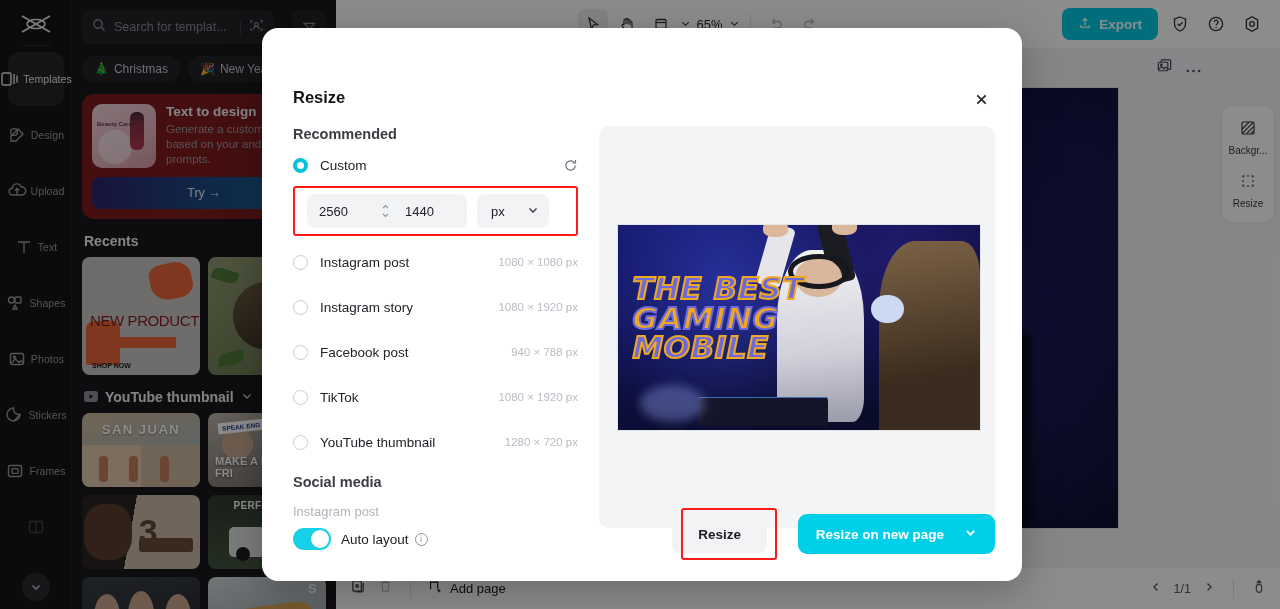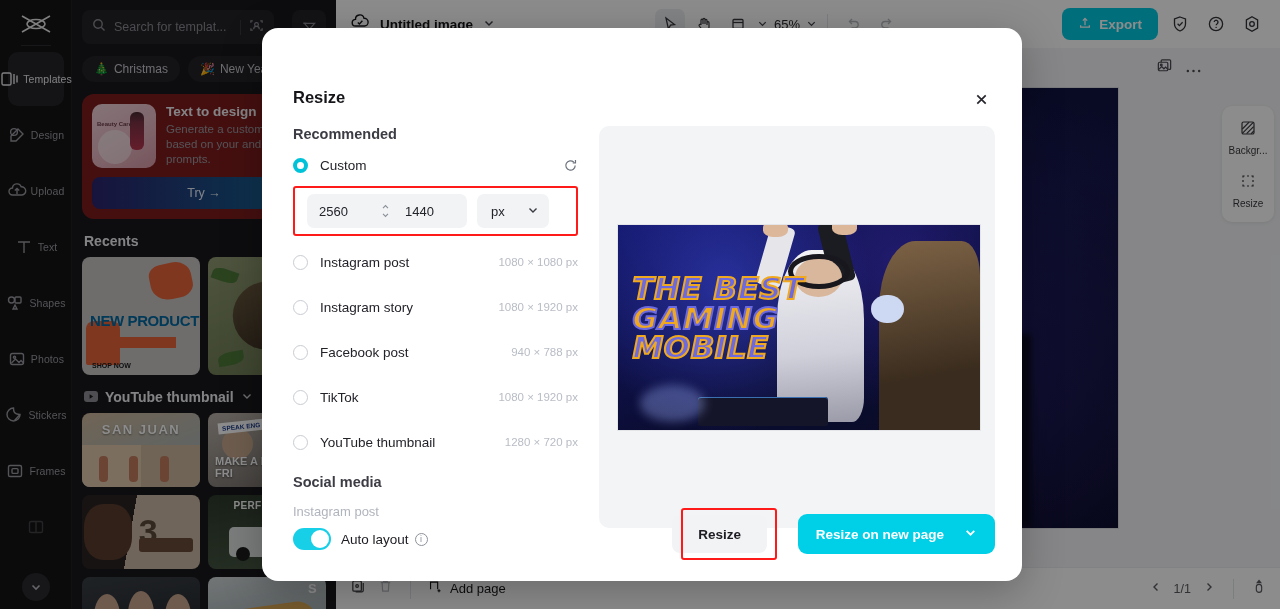--- a/index.html
+++ b/index.html
@@ -76,21 +76,21 @@
     background: linear-gradient(90deg,#2b2470,#1b4f86 60%,#1b6f9b); color:#e6eef7; font-size:12.5px;
   }
   .sec-title { color:#efeff3; font-size:14px; font-weight:bold; padding: 14px 12px 8px; }
   .grid { display:grid; grid-template-columns: repeat(2, 1fr); gap: 8px; padding: 0 10px; }
   .tile { border-radius: 8px; overflow:hidden; position:relative; }
   .tile.sq { aspect-ratio: 1/1; }
   .tile.wide { aspect-ratio: 16/10; }
   .cat-row { display:flex; align-items:center; gap:7px; color:#efeff3; font-size:14px; font-weight:bold; padding:14px 12px 8px; }
 
   .t-newproduct { background:#c9c7c5; }
-  .t-newproduct .np-txt { position:absolute; left:8px; top:48%; color:#0369a1; font-weight:bold; font-size:15px; line-height:14px; letter-spacing:-.4px;}
+  .t-newproduct .np-txt { position:absolute; left:8px; top:48%; color:#7f1d1d; font-weight:normal; font-size:15px; line-height:14px; letter-spacing:-.4px;}
   .t-newproduct .np-bar { position:absolute; left:8px; top:68%; right:20%; height:11px; background:#e8653a; }
   .t-newproduct .np-blob { position:absolute; right:8px; top:6px; width:42px; height:36px; background:#e8653a; border-radius:30% 40% 35% 45%; transform:rotate(-12deg);}
   .t-newproduct .np-fig { position:absolute; left:4px; bottom:10px; width:34px; height:44px; background:#e8653a; border-radius:8px 8px 2px 2px; }
   .t-newproduct .np-shop { position:absolute; left:10px; bottom:6px; font-size:7px; color:#18181a; font-weight:bold;}
 
   .t-green { background: linear-gradient(160deg,#8f9a72,#6d7a52); }
   .t-green .g-circ { position:absolute; left:50%; top:50%; transform:translate(-50%,-50%); width:58%; height:58%; border-radius:50%;
       background: linear-gradient(160deg,#6b5a3f,#3a2e22); }
   .t-green .leaf { position:absolute; width:26px; height:13px; border-radius:50% 0 50% 0; background:#4f7a3a; }
 
@@ -503,34 +503,20 @@
       </div>
       <div class="tile wide t-food">
         <div class="sand"></div>
         <div class="s-txt">S</div>
       </div>
     </div>
   </div>
 
   <div class="editor">
     <div class="topbar">
-      <div class="tb-left">
-        <span>
-          <svg width="20" height="18" viewBox="0 0 20 18" fill="none" stroke="#16161a" stroke-width="1.4">
-            <path d="M5.5 13a3.3 3.3 0 010-6.6A4.3 4.3 0 0114 5.3 3.1 3.1 0 0114.5 13H5.5z"></path>
-              <path d="M7.8 9.4L9.4 11l3-3.2"></path>
-          </svg>
-        </span>
-        <span class="tb-title">Untitled image</span>
-        <span>
-          <svg width="12" height="12" viewBox="0 0 12 12" fill="none" stroke="#44444c" stroke-width="1.5">
-              <path d="M2.5 4.5L6 8l3.5-3.5"></path>
-            </svg>
-        </span>
-      </div>
 
       <div class="tb-center">
         <div class="tb-tool sel">
           <svg width="16" height="16" viewBox="0 0 16 16" fill="none" stroke="currentColor" stroke-width="1.3">
               <path d="M4 2l8.5 6.5-4 .6L6.4 13z"></path>
             </svg>
         </div>
         <div class="tb-tool">
           <svg width="16" height="16" viewBox="0 0 16 16" fill="none" stroke="currentColor" stroke-width="1.2">
             <path d="M5 9V4.2a1 1 0 112 0V8m0-.5V3.4a1 1 0 112 0V8m0-.2V4.4a1 1 0 112 0V9m0-2.3a1 1 0 112 0v4.2c0 2.1-1.6 3.6-3.6 3.6h-1c-1.4 0-2.2-.6-2.9-1.6L3.3 10a1 1 0 011.6-1.2L5 9"></path>

